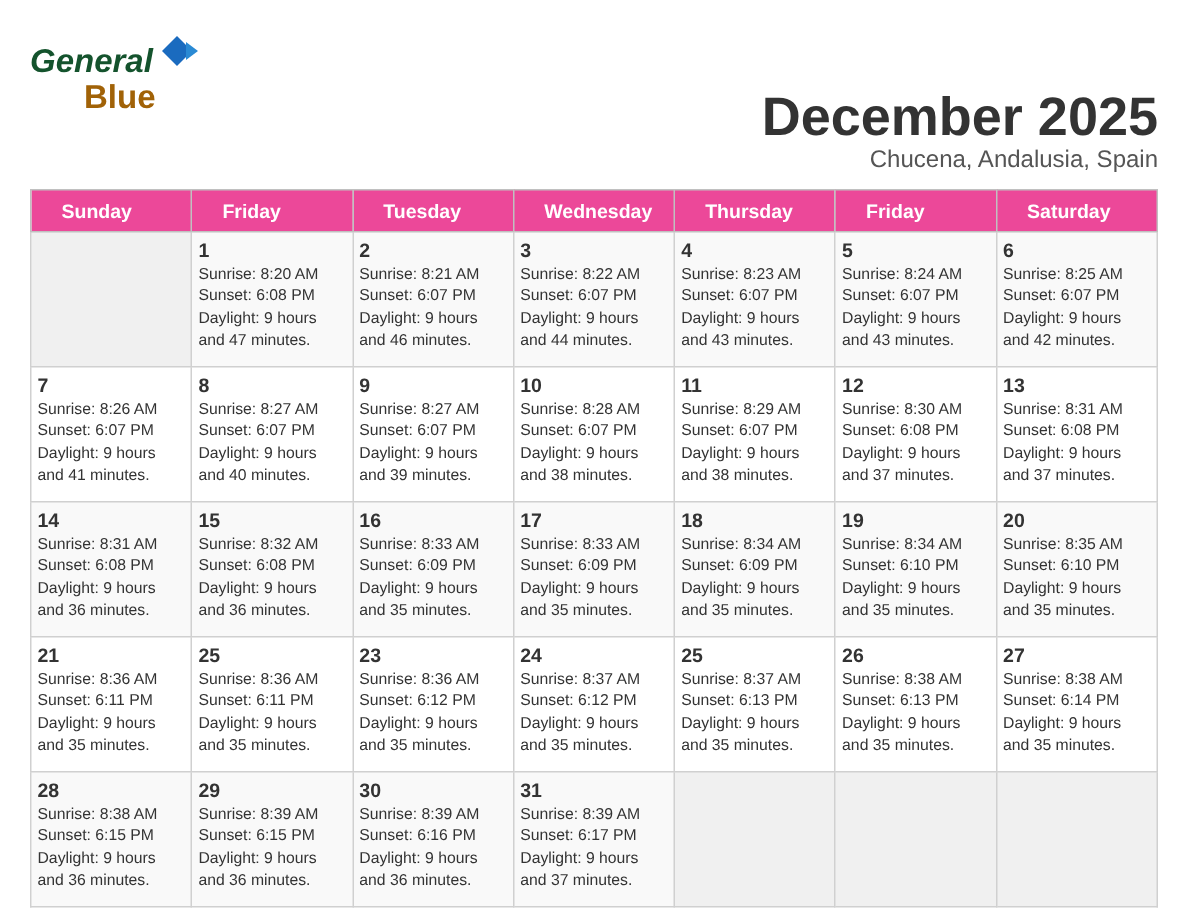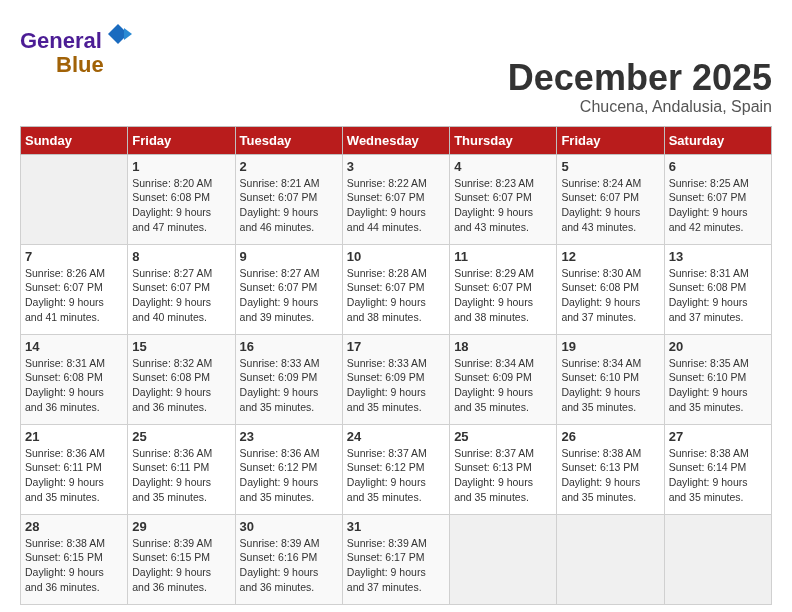--- a/index.html
+++ b/index.html
@@ -18,21 +18,21 @@
     }
     .logo {
       display: flex;
       align-items: center;
     }
     .logo-text {
       font-size: 22px;
       font-weight: bold;
       line-height: 1.1;
     }
-    .logo-general { color: #4c1d95; }
+    .logo-general { color: #14532d; font-style: italic; }
     .logo-blue { color: #a16207; margin-left: 36px; }
     .logo-icon {
       width: 28px;
       height: 28px;
       margin-left: 2px;
     }
     .title-block {
       text-align: right;
     }
     .month-title {
@@ -45,25 +45,25 @@
     .location-title {
       font-size: 16px;
       color: #555;
     }
     table {
       width: 100%;
       border-collapse: collapse;
       table-layout: fixed;
     }
     thead tr th {
-      background-color: #b91c1c;
+      background-color: #ec4899;
       color: #fff;
       font-size: 13px;
       font-weight: bold;
-      padding: 6px 4px;
+      padding: 6px 20px;
       text-align: left;
       border: 1px solid #c0c0c0;
     }
     tbody tr td {
       vertical-align: top;
       border: 1px solid #d0d0d0;
       padding: 4px 4px 4px 4px;
       font-size: 10.5px;
       color: #333;
       height: 90px;

